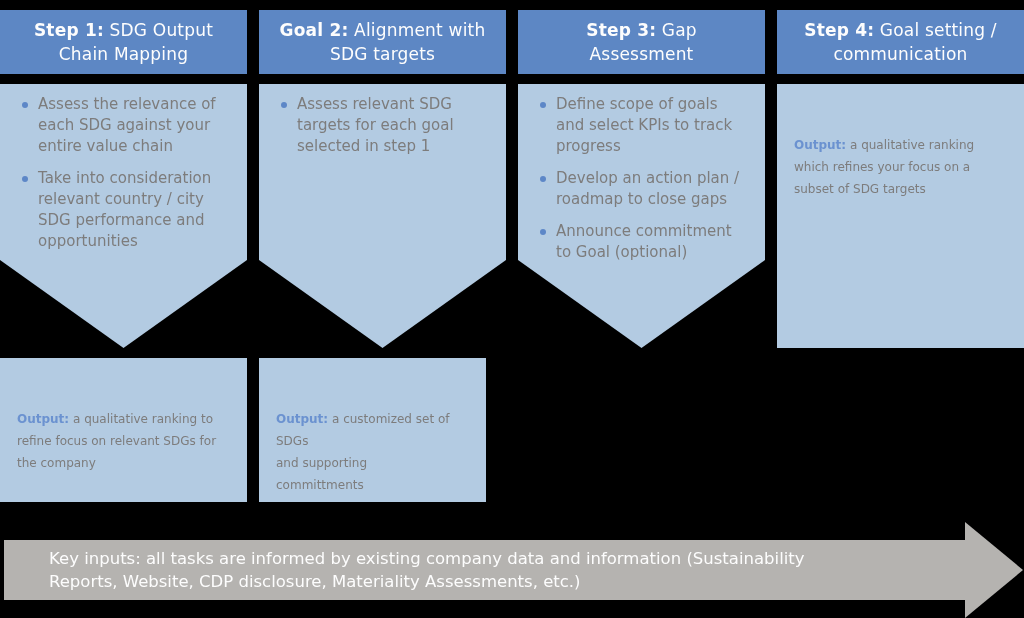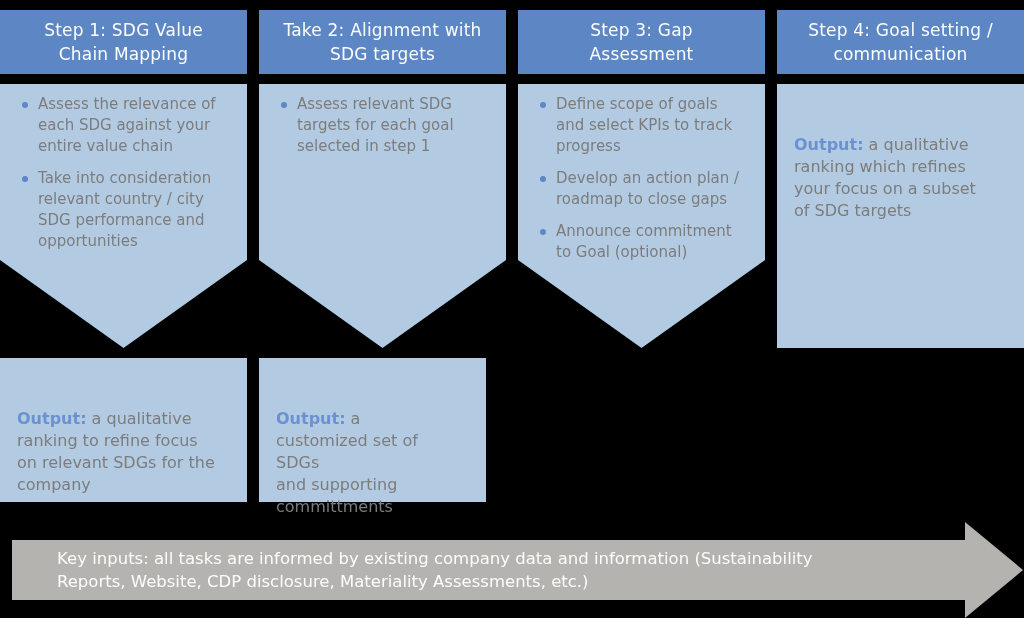--- a/index.html
+++ b/index.html
@@ -27,21 +27,21 @@
     display: flex;
     align-items: center;
     justify-content: center;
     text-align: center;
     font-size: 17px;
     line-height: 24px;
     letter-spacing: 0.2px;
     white-space: pre-line;
     padding: 0 8px;
   }
-  .hdr .b { font-weight: 400; }
+  .hdr .b { font-weight: 700; }
   .chev {
     background: var(--panel_bg, #b3cbe2);
     clip-path: polygon(0 0, 100% 0, 100% 176px, 50% 100%, 0 176px);
     padding: 10px 18px 0 14px;
     box-sizing: border-box;
   }
   .chev.tight { padding-right: 30px; }
   .chev ul { list-style: none; margin: 0; padding: 0; }
   .chev li {
     display: flex;
@@ -57,29 +57,29 @@
     border-radius: 50%;
     background: var(--bullet_blue, #5d87c7);
     margin: 8px 10px 0 8px;
   }
   .btxt { flex: 1; }
   .out {
     background: var(--panel_bg, #b3cbe2);
     box-sizing: border-box;
     padding: 28px 30px 0 17px;
     color: var(--text_gray, #7d7c7c);
-    font-size: 16px;
+    font-size: 12px;
     line-height: 22px;
     white-space: pre-line;
   }
   .out.short { margin-right: 20px; }
   .out .lbl { color: var(--label_blue, #6b92d0); font-weight: 700; }
   .arrow-body {
     position: absolute;
-    left: 12px; top: 540px;
+    left: 4px; top: 540px;
     width: 965px; height: 60px;
     background: var(--arrow_gray, #b5b3b0);
     display: flex;
     align-items: center;
     box-sizing: border-box;
     padding-left: 45px;
     color: var(--header_text, #ffffff);
     font-size: 16.5px;
     line-height: 23px;
     white-space: pre-line;
@@ -94,25 +94,25 @@
   }
   p { margin: 0; }
 </style>
 </head>
 <body>
 
 <div class="canvas">
   <div class="grid">
 
     <div class="hdr">
-      <p><span class="b">Step 1:</span><span> SDG Value
+      <p><span class="b">Step 1:</span><span> SDG Output
 Chain Mapping</span></p>
     </div>
     <div class="hdr">
-      <p><span class="b">Take 2:</span><span> Alignment with
+      <p><span class="b">Goal 2:</span><span> Alignment with
 SDG targets</span></p>
     </div>
     <div class="hdr">
       <p><span class="b">Step 3:</span><span> Gap
 Assessment</span></p>
     </div>
     <div class="hdr">
       <p><span class="b">Step 4:</span><span> Goal setting /
 communication</span></p>
     </div>

